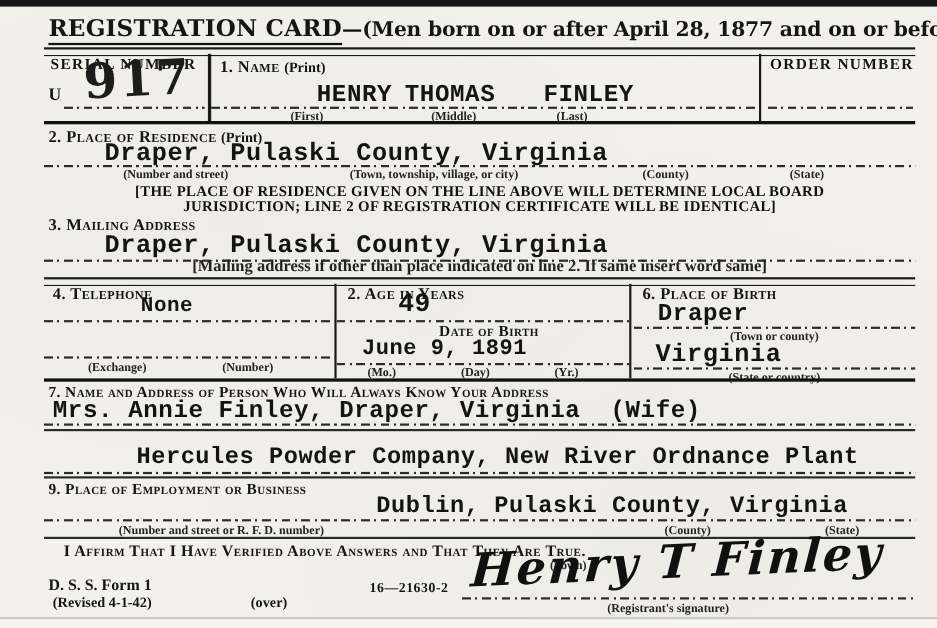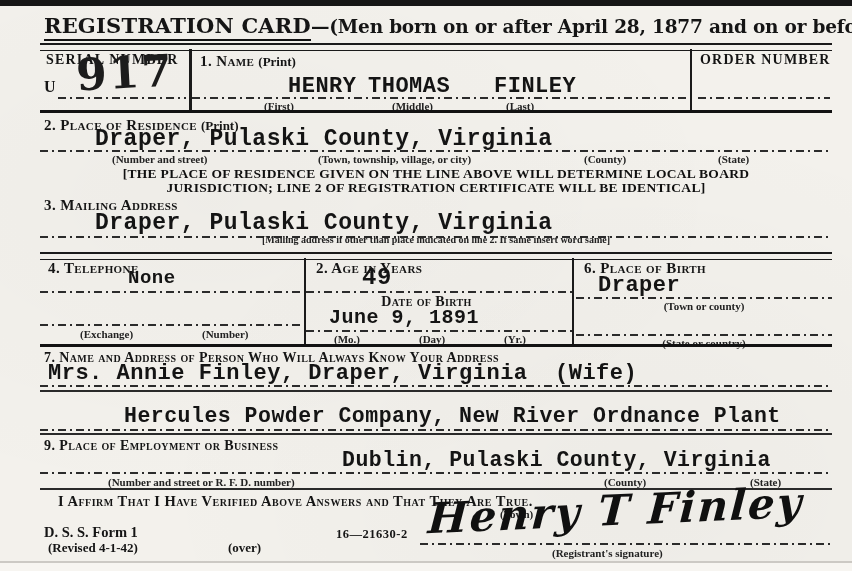--- a/index.html
+++ b/index.html
@@ -74,47 +74,48 @@
   <div class="slab" style="left:112px;top:153px;">(Number and street)</div>
   <div class="slab" style="left:318px;top:153px;">(Town, township, village, or city)</div>
   <div class="slab" style="left:584px;top:153px;">(County)</div>
   <div class="slab" style="left:718px;top:153px;">(State)</div>
   <div class="notice" style="top:166px;">[THE PLACE OF RESIDENCE GIVEN ON THE LINE ABOVE WILL DETERMINE LOCAL BOARD</div>
   <div class="notice" style="top:180px;">JURISDICTION; LINE 2 OF REGISTRATION CERTIFICATE WILL BE IDENTICAL]</div>
 
   <div class="flab sc" style="left:44px;top:197px;">3. Mailing Address</div>
   <div class="typed" style="left:95px;top:210px;font-size:23px;">Draper, Pulaski County, Virginia</div>
   <div class="dash" style="left:40px;top:236px;width:792px;"></div>
-  <div class="slab center" style="left:40px;top:234px;width:792px;font-size:10px;">[Mailing address if other than place indicated on line 2.   If same insert word same]</div>
+  <div class="slab center" style="left:40px;top:234px;width:792px;font-size:15px;">[Mailing address if other than place indicated on line 2.   If same insert word same]</div>
   <div class="dbl-rule" style="top:252px;"></div>
 
   <div class="vline" style="left:304px;top:258px;height:86px;"></div>
   <div class="vline" style="left:572px;top:258px;height:86px;"></div>
 
   <div class="flab sc" style="left:48px;top:260px;">4. Telephone</div>
   <div class="typed" style="left:112px;top:267px;font-size:19px;margin-left:16px;">None</div>
   <div class="dash" style="left:40px;top:291px;width:264px;"></div>
   <div class="dash" style="left:40px;top:324px;width:264px;"></div>
   <div class="slab" style="left:80px;top:328px;">(Exchange)</div>
   <div class="slab" style="left:202px;top:328px;">(Number)</div>
 
   <div class="flab sc" style="left:316px;top:260px;">2. Age in Years</div>
   <div class="typed" style="left:362px;top:264px;font-size:24px;">49</div>
   <div class="dash" style="left:306px;top:291px;width:266px;"></div>
-  <div class="flab sc center" style="left:306px;top:294px;width:241px;font-size:14px;">Date of Birth</div>
+  <div class="flab sc center" style="left:324px;top:294px;width:241px;font-size:14px;">Date of Birth</div>
   <div class="typed" style="left:329px;top:306px;font-size:20px;">June 9, 1891</div>
   <div class="dash" style="left:306px;top:330px;width:266px;"></div>
   <div class="slab" style="left:334px;top:333px;">(Mo.)</div>
   <div class="slab" style="left:419px;top:333px;">(Day)</div>
   <div class="slab" style="left:504px;top:333px;">(Yr.)</div>
 
   <div class="flab sc" style="left:584px;top:260px;">6. Place of Birth</div>
   <div class="typed" style="left:598px;top:273px;font-size:22px;">Draper</div>
   <div class="dash" style="left:576px;top:297px;width:256px;"></div>
   <div class="slab center" style="left:576px;top:300px;width:256px;">(Town or county)</div>
+  <div class="typed" style="left:596px;top:309px;font-size:23px;">Virginia</div>
   <div class="dash" style="left:576px;top:334px;width:256px;"></div>
   <div class="slab center" style="left:576px;top:337px;width:256px;">(State or country)</div>
   <div class="thick" style="left:40px;top:344px;width:792px;"></div>
 
   <div class="flab sc" style="left:44px;top:350px;font-size:14px;">7. Name and Address of Person Who Will Always Know Your Address</div>
   <div class="typed" style="left:48px;top:361px;font-size:22px;">Mrs. Annie Finley, Draper, Virginia  (Wife)</div>
   <div class="dash" style="left:40px;top:385px;width:792px;"></div>
   <div class="thin" style="left:40px;top:390px;width:792px;"></div>
 
   <div class="typed" style="left:100px;top:404px;font-size:21.5px;margin-left:24px;">Hercules Powder Company, New River Ordnance Plant</div>

